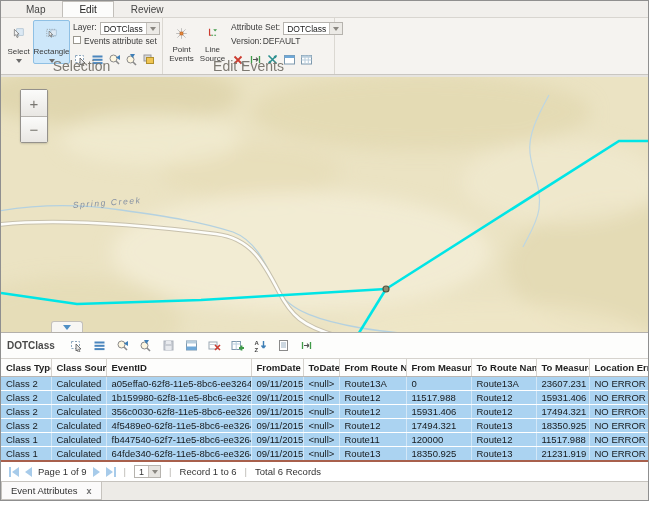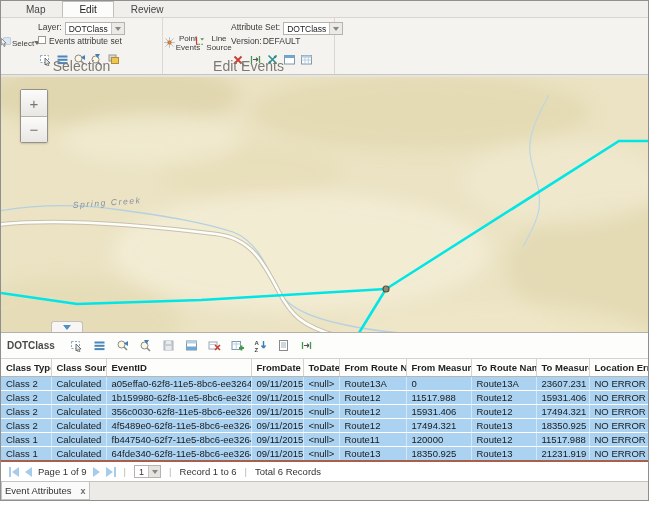--- a/index.html
+++ b/index.html
@@ -9,21 +9,21 @@
 
 
 .tabbar{height:16px;background:#f1efec;display:flex;align-items:stretch;padding-left:8px;flex:none}
 .rtab{padding:2px 16px 1px 16px;font-size:10px;color:#444;cursor:pointer;border:1px solid transparent;border-bottom:none}
 .rtab.active{background:#fcfcfb;border-color:#c2bfba;color:#222}
 
 
 .ribbon{height:58px;background:#f5f3f0;border-top:1px solid #d8d5d0;border-bottom:1px solid #c9c6c1;display:flex;flex:none}
 .rgroup{position:relative;display:flex;align-items:flex-start;padding:2px 3px 11px 3px;border-right:1px solid #dbd8d2}
 .glabel{position:absolute;bottom:0;left:0;right:0;text-align:center;font-size:14px;color:#7d7971}
-.bigbtn{width:31px;height:44px;display:flex;flex-direction:row;align-items:center;justify-content:center;border:1px solid transparent;border-radius:2px;padding-top:1px;cursor:pointer}
+.bigbtn{width:31px;height:44px;display:flex;flex-direction:column;align-items:center;justify-content:space-between;border:1px solid transparent;border-radius:2px;padding-top:1px;cursor:pointer}
 .bigbtn.hl{background:#cde7fa;border-color:#8fc0e4;width:37px}
 .bigbtn .blabel{font-size:8px;color:#3a3a3a;line-height:9px;text-align:center;margin-top:1px;white-space:nowrap}
 .bigbtn .blabel.wrap{white-space:normal;width:30px}
 .caret{display:inline-block;width:0;height:0;border-left:3px solid transparent;border-right:3px solid transparent;border-top:4px solid #6b6b6b}
 .bigbtn .caret{margin-top:1px}
 .rcol{display:flex;flex-direction:column;margin-left:3px;padding-top:2px}
 .rrow{display:flex;align-items:flex-start;height:13px;margin-bottom:1px}
 .rlab{font-size:8.5px;color:#3a3a3a;margin-right:3px;white-space:nowrap}
 .ddl{display:flex;align-items:center;border:1px solid #b6b3ae;background:#fff;height:13px}
 .ddl .ddl-text{flex:1;padding:0 3px;font-size:8.5px;color:#222;white-space:nowrap;overflow:hidden}
@@ -57,21 +57,21 @@
 .pbar{width:2px;height:10px;background:#a7cbea}
 .pgbtn{display:flex;align-items:center;gap:1px;cursor:pointer}
 .psep{color:#b9b6b1;padding:0 2px}
 .pagesel{display:flex;align-items:center;border:1px solid #b6b3ae;height:13px;background:#fff;cursor:pointer}
 .pagesel .pv{padding:0 4px;font-size:9px}
 .pagesel .pb{width:12px;height:100%;background:#e6e4e0;border-left:1px solid #c6c3be;display:flex;align-items:center;justify-content:center}
 .pagesel .pb .caret{border-top-color:#8a8781}
 
 
 .bottombar{height:19px;flex:none;background:#edebe7;border-top:1px solid #c6c3be;display:flex;align-items:stretch;padding-left:0}
-.btab{background:#fbfafa;border:1px solid #c6c3be;border-top:none;display:flex;align-items:center;padding:0 3px;gap:9px;font-size:9.5px;color:#333;cursor:pointer}
+.btab{background:#fbfafa;border:1px solid #c6c3be;border-top:none;display:flex;align-items:center;padding:0 9px;gap:9px;font-size:9.5px;color:#333;cursor:pointer}
 .btab .bclose{color:#6b6b6b;font-size:9px;cursor:pointer;font-weight:bold}
 </style>
 </head>
 <body>
 
 <div class="app">
 
   <div class="tabbar">
       <div class="rtab">Map</div>
       <div class="rtab active">Edit</div>
@@ -81,20 +81,31 @@
   <div class="ribbon">
     <div class="rgroup" style="width:162px">
       <div class="bigbtn">
         <span class="sicon" style="width:22px;height:22px">
           <svg viewBox="0 0 22 22" width="22" height="22">
               <rect x="8" y="3" width="11" height="11" fill="#dce9f4" stroke="#9ab4c9"></rect>
               <path d="M4 4 L12 12 L8.6 12.2 L10.5 17 L8.5 17.8 L6.6 13 L4 15 Z" fill="#f2f2f2" stroke="#555" stroke-width="1"></path>
             </svg>
         </span>
         <span class="blabel">Select</span>
+        <span class="caret"></span>
+      </div>
+      <div class="bigbtn hl">
+        <span class="sicon" style="width:22px;height:22px">
+          <svg viewBox="0 0 22 22" width="22" height="22">
+              <rect x="3" y="4" width="14" height="12" fill="none" stroke="#7e7e7e" stroke-dasharray="2 2"></rect>
+              <rect x="10" y="5" width="9" height="9" fill="#dce9f4" stroke="#9ab4c9"></rect>
+              <path d="M7 7 L13 13 L10.4 13.1 L11.8 16.6 L10.2 17.2 L8.8 13.7 L7 15 Z" fill="#f2f2f2" stroke="#555" stroke-width="1"></path>
+            </svg>
+        </span>
+        <span class="blabel">Rectangle</span>
         <span class="caret"></span>
       </div>
       <div class="rcol" style="width:86px">
         <div class="rrow">
           <span class="rlab">Layer:</span>
           <div class="ddl" style="flex:1">
             <span class="ddl-text">DOTClass</span>
             <span class="ddl-btn">
                 <span class="caret"></span>
               </span>

